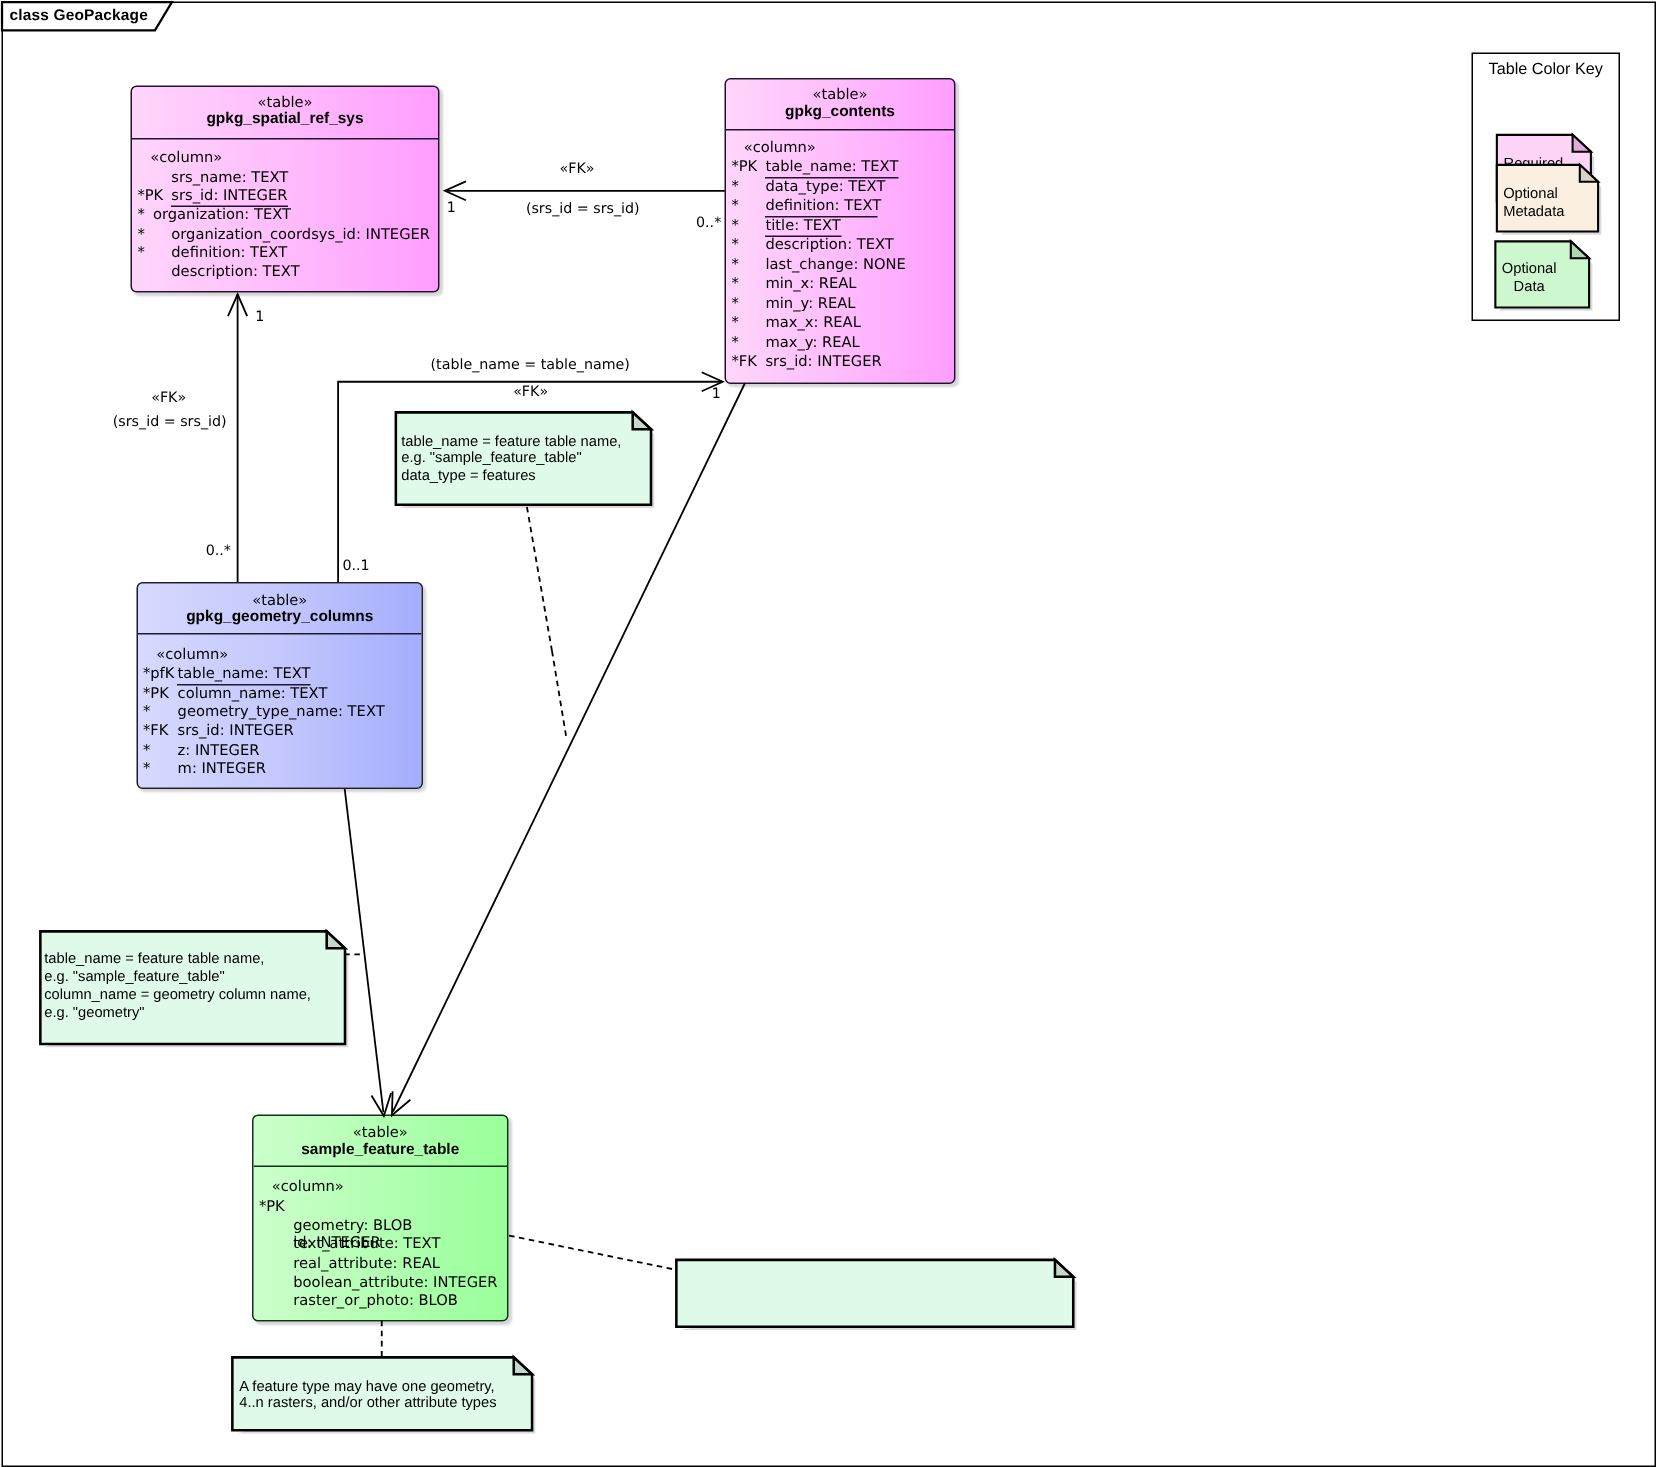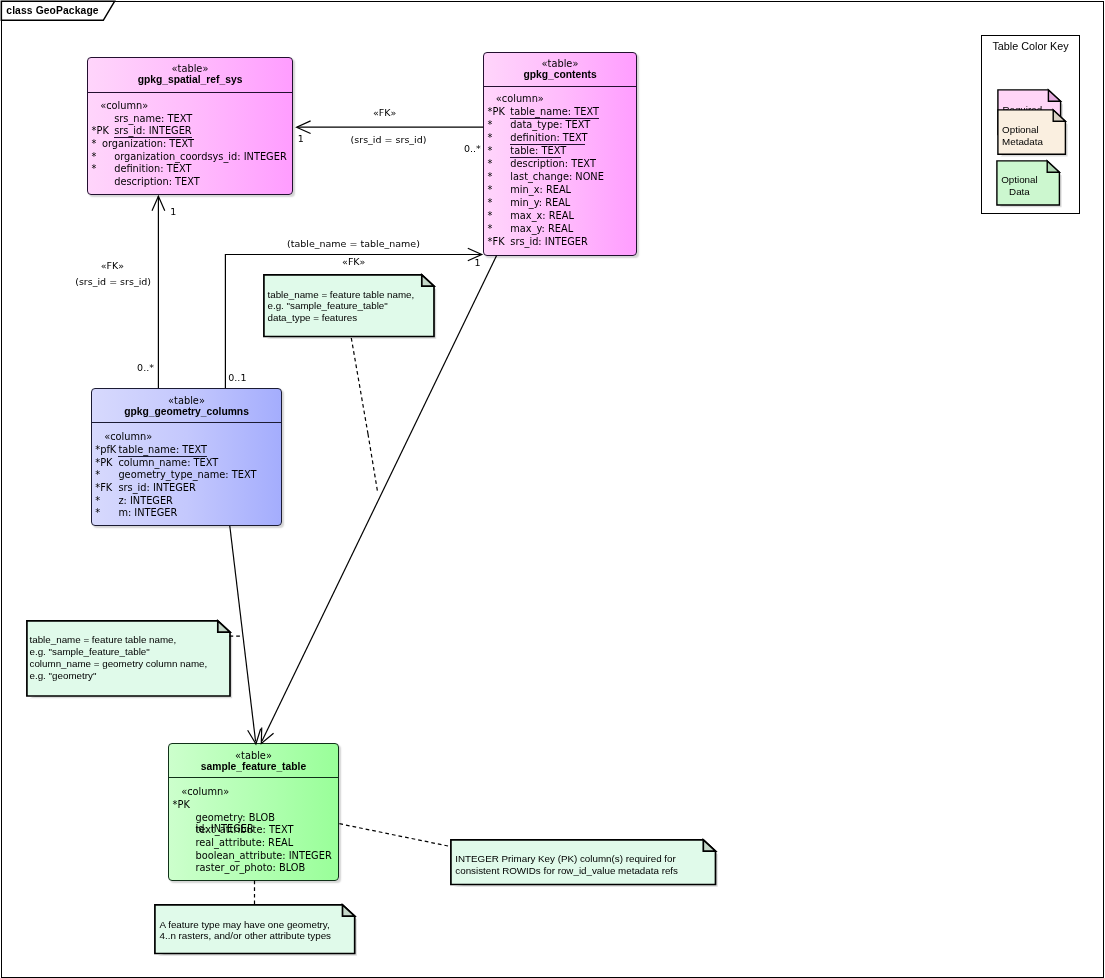--- a/index.html
+++ b/index.html
@@ -128,21 +128,21 @@
             <span class="key" style="left: 3.6px;">*</span>
             <span class="nm" style="left: 26.3px;">data_type: TEXT</span>
           </div>
           <div class="row" style="top: 79.9092px;">
             <span class="key" style="left: 3.6px;">*</span>
             <span class="nm" style="left: 26.3px;">definition: TEXT</span>
             <div class="uline" style="left: 26.3px; width: 74.9219px; border-color: rgb(35, 16, 48); top: 11.9908px;"></div>
           </div>
           <div class="row" style="top: 92.9092px;">
             <span class="key" style="left: 3.6px;">*</span>
-            <span class="nm" style="left: 26.3px;">table: TEXT</span>
+            <span class="nm" style="left: 26.3px;">title: TEXT</span>
             <div class="uline" style="left: 26.3px; width: 50.2812px; border-color: rgb(35, 16, 48); top: 11.9908px;"></div>
           </div>
           <div class="row" style="top: 105.909px;">
             <span class="key" style="left: 3.6px;">*</span>
             <span class="nm" style="left: 26.3px;">description: TEXT</span>
           </div>
           <div class="row" style="top: 118.909px;">
             <span class="key" style="left: 3.6px;">*</span>
             <span class="nm" style="left: 26.3px;">last_change: NONE</span>
           </div>
@@ -255,22 +255,20 @@
 e.g. "sample_feature_table"
 column_name = geometry column name,
 e.g. "geometry"</div>
       </div>
       <div class="note" style="left: 450.3px; top: 839.2px; width: 265.5px; height: 45.5px;">
         <svg width="269.5" height="49.5" style="position:absolute;left:0;top:0;overflow:visible">
           <path d="M 255.5 3.4 L 267.7 15.6 L 267.7 47.7 L 3.4 47.7 Z" fill="rgba(0,0,0,0.14)" stroke="none"></path>
           <path d="M 0.9 0.9 L 253.3 0.9 L 265.5 12.2 L 265.5 45.5 L 0.9 45.5 Z" fill="#e0faea" stroke="#000" stroke-width="1.7" stroke-linejoin="miter"></path>
           <path d="M 253.3 0.9 L 265.5 12.2 L 253.3 12.2 Z" fill="#c5d8c9" stroke="#000" stroke-width="1.7" stroke-linejoin="miter"></path>
         </svg>
-        <div class="txt" style="line-height: 11.7px; left: 5px; top: 14.1543px;">INTEGER Primary Key (PK) column(s) required for
-consistent ROWIDs for row_id_value metadata refs</div>
       </div>
       <div class="note" style="left: 154.2px; top: 904.2px; width: 200.7px; height: 49.5px;">
         <svg width="204.7" height="53.5" style="position:absolute;left:0;top:0;overflow:visible">
           <path d="M 190.7 3.4 L 202.89999999999998 15.6 L 202.89999999999998 51.7 L 3.4 51.7 Z" fill="rgba(0,0,0,0.14)" stroke="none"></path>
           <path d="M 0.9 0.9 L 188.5 0.9 L 200.7 12.2 L 200.7 49.5 L 0.9 49.5 Z" fill="#e0faea" stroke="#000" stroke-width="1.7" stroke-linejoin="miter"></path>
           <path d="M 188.5 0.9 L 200.7 12.2 L 188.5 12.2 Z" fill="#c5d8c9" stroke="#000" stroke-width="1.7" stroke-linejoin="miter"></path>
         </svg>
         <div class="txt" style="line-height: 11.6px; left: 5.3px; top: 14.6043px;">A feature type may have one geometry,
 4..n rasters, and/or other attribute types</div>
       </div>

